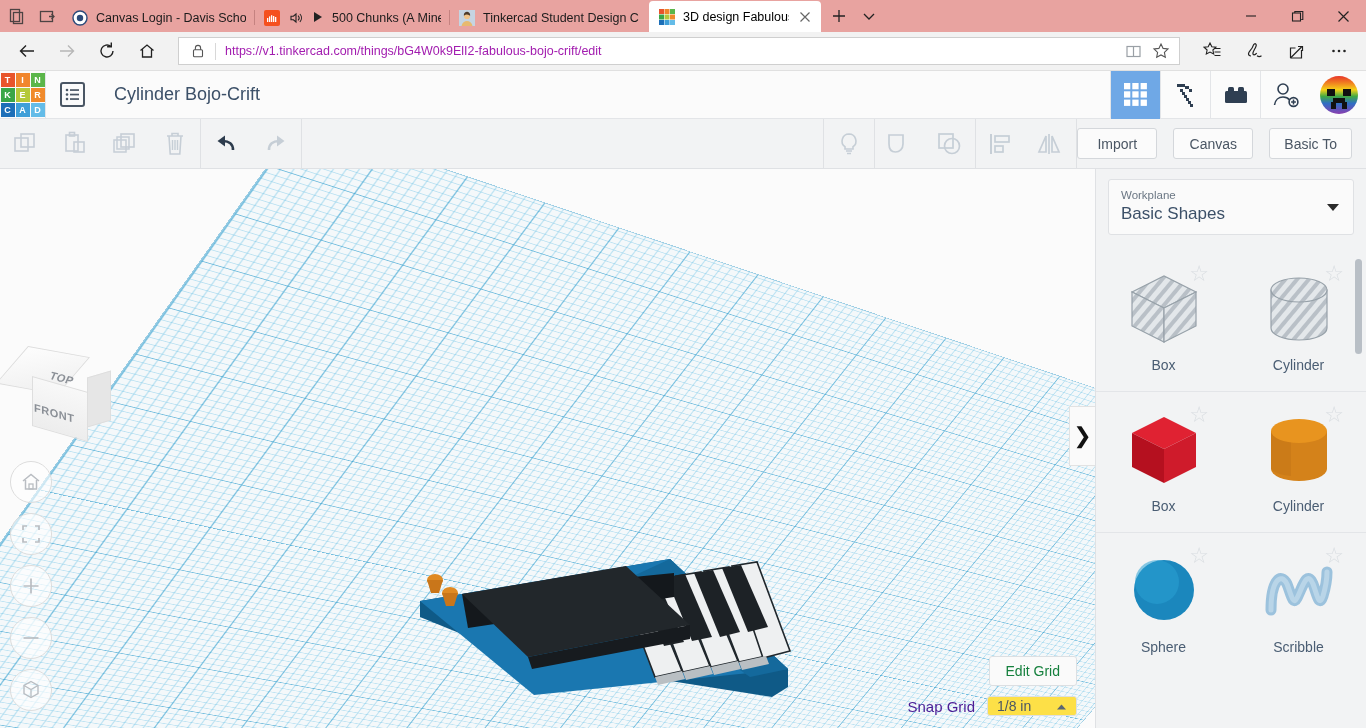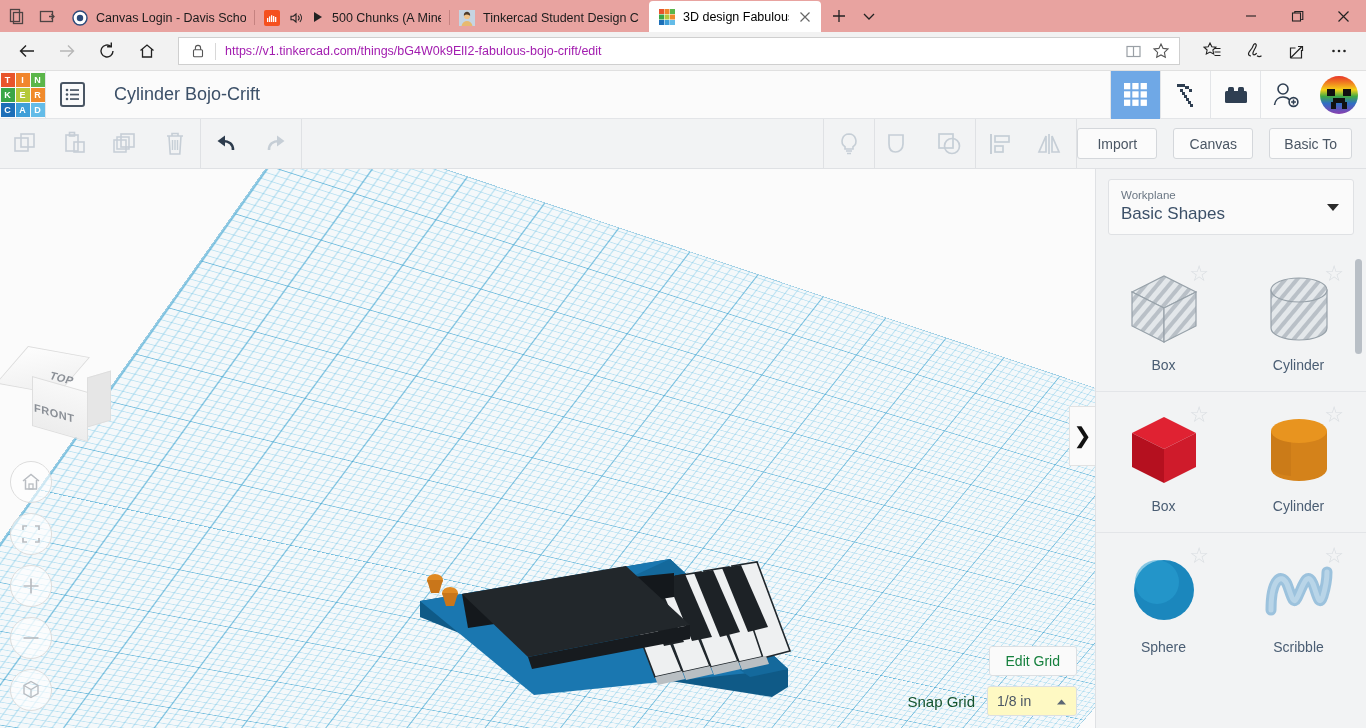--- a/index.html
+++ b/index.html
@@ -262,24 +262,24 @@
     position: absolute; right: 18px; bottom: 12px;
     display: flex; flex-direction: column; align-items: flex-end; gap: 10px;
   }
   .edit-grid-btn {
     height: 30px; padding: 0 16px;
     background: #fafafa; border: 1px solid #dcdfe2; border-radius: 3px;
     font-size: 14px; color: #15803d;
     display: flex; align-items: center; justify-content: center;
   }
   .snap-row { display: flex; align-items: center; gap: 12px; }
-  .snap-label { font-size: 15px; color: #14532d; }
+  .snap-label { font-size: 15px; color: #4c1d95; }
   .snap-select {
-    width: 90px; height: 30px;
-    background: #fef9c3; border: 1px solid #dcdfe2; border-radius: 3px;
+    width: 90px; height: 20px;
+    background: #fde047; border: 1px solid #dcdfe2; border-radius: 3px;
     display: flex; align-items: center; justify-content: space-between;
     padding: 0 9px;
     font-size: 14px; color: #4a5664;
   }
 
   
   .model { position: absolute; left: 398px; top: 380px; width: 400px; height: 170px; }
 
   
   .rpanel {

